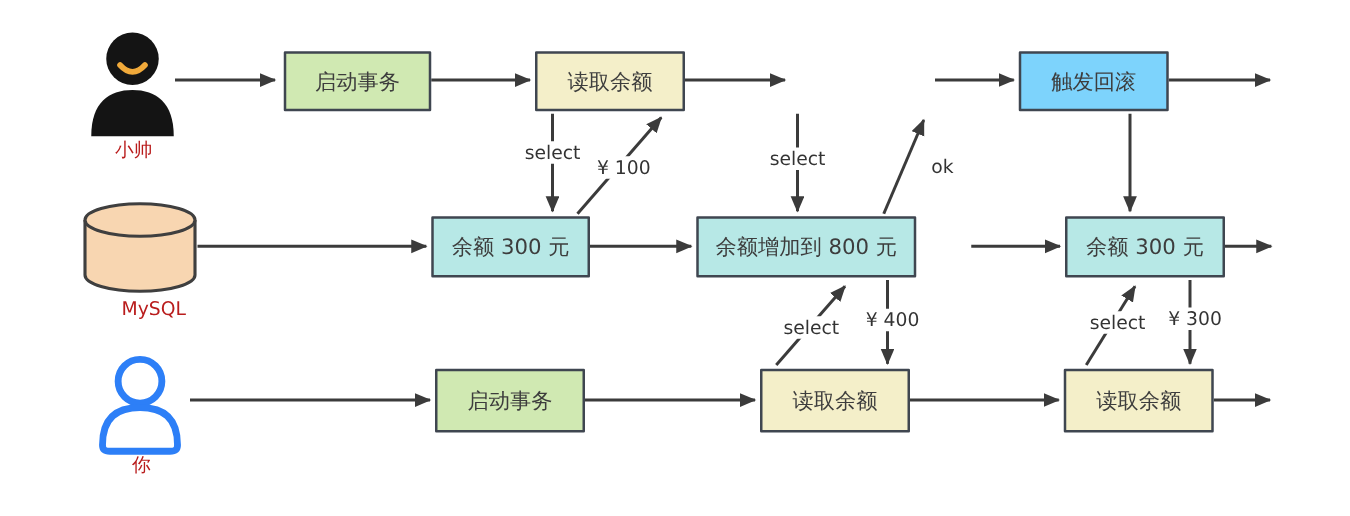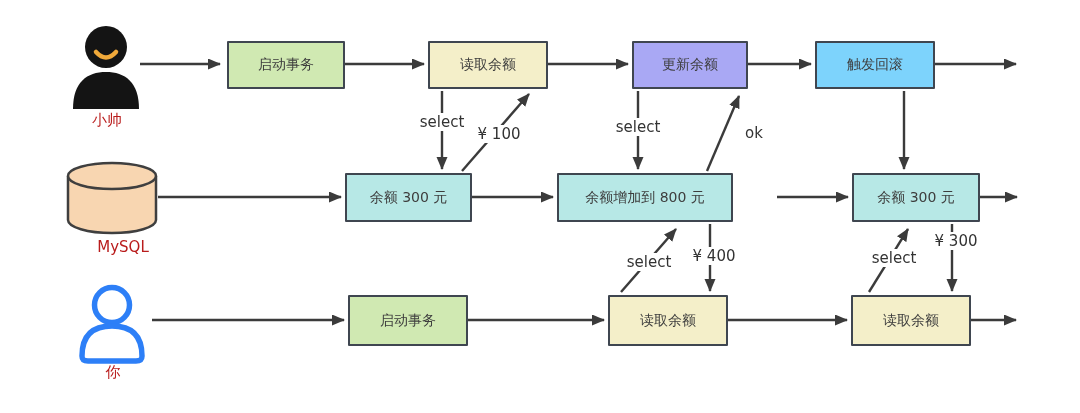--- a/index.html
+++ b/index.html
@@ -5,21 +5,21 @@
   html,body{margin:0;padding:0;background:#ffffff;}
   .canvas{
     position:relative;width:1080px;height:413px;background:#ffffff;overflow:hidden;
     font-family:"DejaVu Sans","Liberation Sans",sans-serif;
   }
   .wires{position:absolute;left:0;top:0;width:1080px;height:413px;pointer-events:none;}
   .wire{stroke:#3b3b3b;stroke-width:2.4;fill:none;}
   .node{
     position:absolute;display:flex;align-items:center;justify-content:center;
     border:2px solid #3f4650;border-radius:1px;box-sizing:border-box;
-    font-size:14px;color:#3d3d3d;white-space:nowrap;text-align:right;
+    font-size:17px;color:#3d3d3d;white-space:nowrap;text-align:right;
   }
   .actor-svg{position:absolute;}
   .center-label{
     position:absolute;transform:translate(-50%,-50%);
     font-size:15px;color:#b91c1c;white-space:nowrap;
   }
   .edge-label{
     position:absolute;transform:translate(-50%,-50%);
     font-size:15px;color:#333333;background:#ffffff;padding:0 3px;
     white-space:nowrap;line-height:1.2;
@@ -66,21 +66,20 @@
 
   <svg class="actor-svg" style="left:70px;top:22px" width="72" height="88" viewBox="0 0 72 88">
     <circle cx="36" cy="25" r="21" style="fill: rgb(20, 20, 20);"></circle>
     <path d="M26 30 Q36 41 46 30" fill="none" stroke-width="4.5" stroke-linecap="round" style="stroke: rgb(240, 169, 58);"></path>
     <path d="M3 87 C3 60 17 50 36 50 C55 50 69 60 69 87 Z" style="fill: rgb(20, 20, 20);"></path>
   </svg>
   <span class="center-label" style="left:107px;top:120px">小帅</span>
 
   <div class="node" style="left: 227px; top: 41px; width: 118px; height: 48px; background-color: rgb(208, 233, 178);">启动事务</div>
   <div class="node" style="left: 428px; top: 41px; width: 120px; height: 48px; background-color: rgb(244, 239, 201);">读取余额</div>
-  <div class="node" style="left: 632px; top: 41px; width: 116px; height: 48px; background-color: rgb(169, 168, 244);">更新余额</div>
   <div class="node" style="left: 815px; top: 41px; width: 120px; height: 48px; background-color: #7dd3fc;">触发回滚</div>
 
   <svg class="actor-svg" style="left:64px;top:161px" width="96" height="76" viewBox="0 0 96 76">
     <path d="M4 15 L4 59 A44 13 0 0 0 92 59 L92 15" stroke="#3f3f3f" stroke-width="2.5" style="fill: rgb(248, 214, 177);"></path>
     <ellipse cx="48" cy="15" rx="44" ry="13" stroke="#3f3f3f" stroke-width="2.5" style="fill: rgb(248, 214, 177);"></ellipse>
   </svg>
   <span class="center-label" style="left:123px;top:247px">MySQL</span>
 
   <div class="node" style="left: 345px; top: 173px; width: 127px; height: 49px; background-color: rgb(183, 232, 230);">余额 300 元</div>
   <div class="node" style="left: 557px; top: 173px; width: 176px; height: 49px; background-color: rgb(183, 232, 230);">余额增加到 800 元</div>
@@ -96,15 +95,15 @@
   <div class="node" style="left: 608px; top: 295px; width: 120px; height: 51px; background-color: rgb(244, 239, 201);">读取余额</div>
   <div class="node" style="left: 851px; top: 295px; width: 120px; height: 51px; background-color: rgb(244, 239, 201);">读取余额</div>
 
   <span class="edge-label" style="left:442px;top:122px">select</span>
   <span class="edge-label" style="left:499px;top:134px">¥ 100</span>
   <span class="edge-label" style="left:638px;top:127px">select</span>
   <span class="edge-label" style="left:754px;top:133px">ok</span>
   <span class="edge-label" style="left:649px;top:262px">select</span>
   <span class="edge-label" style="left:714px;top:256px">¥ 400</span>
   <span class="edge-label" style="left:894px;top:258px">select</span>
-  <span class="edge-label" style="left:956px;top:241px">¥ 300</span>
+  <span class="edge-label" style="left:956px;top:255px">¥ 300</span>
 
 </div>
 
 </body></html>

